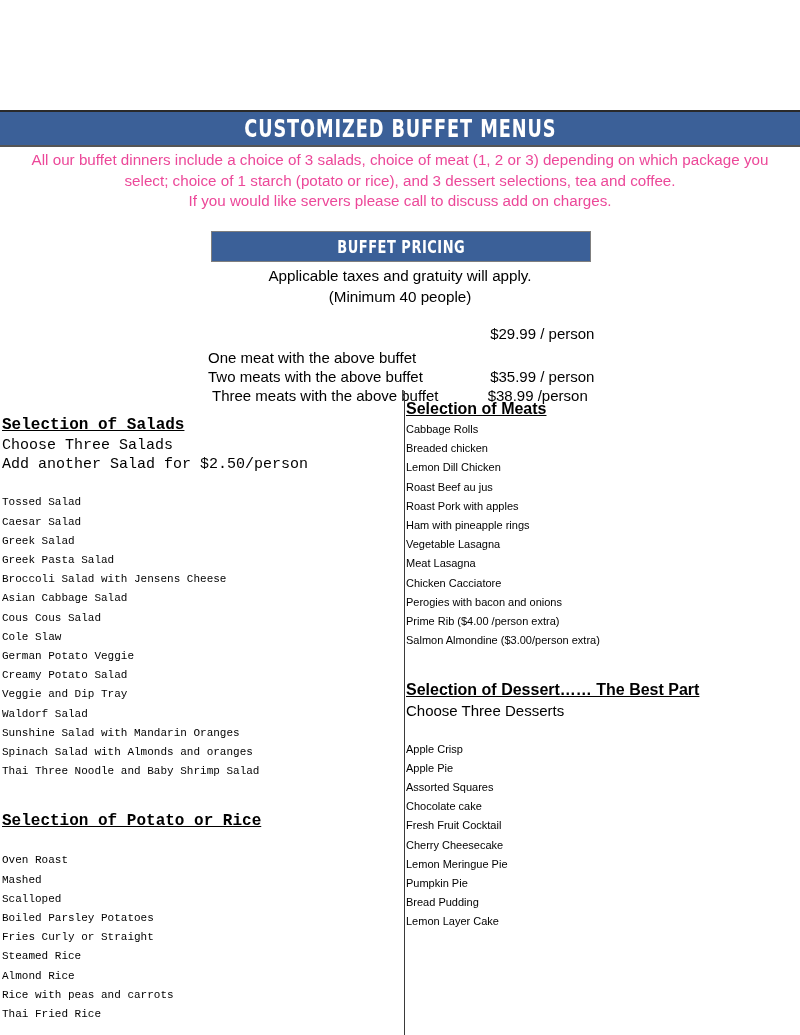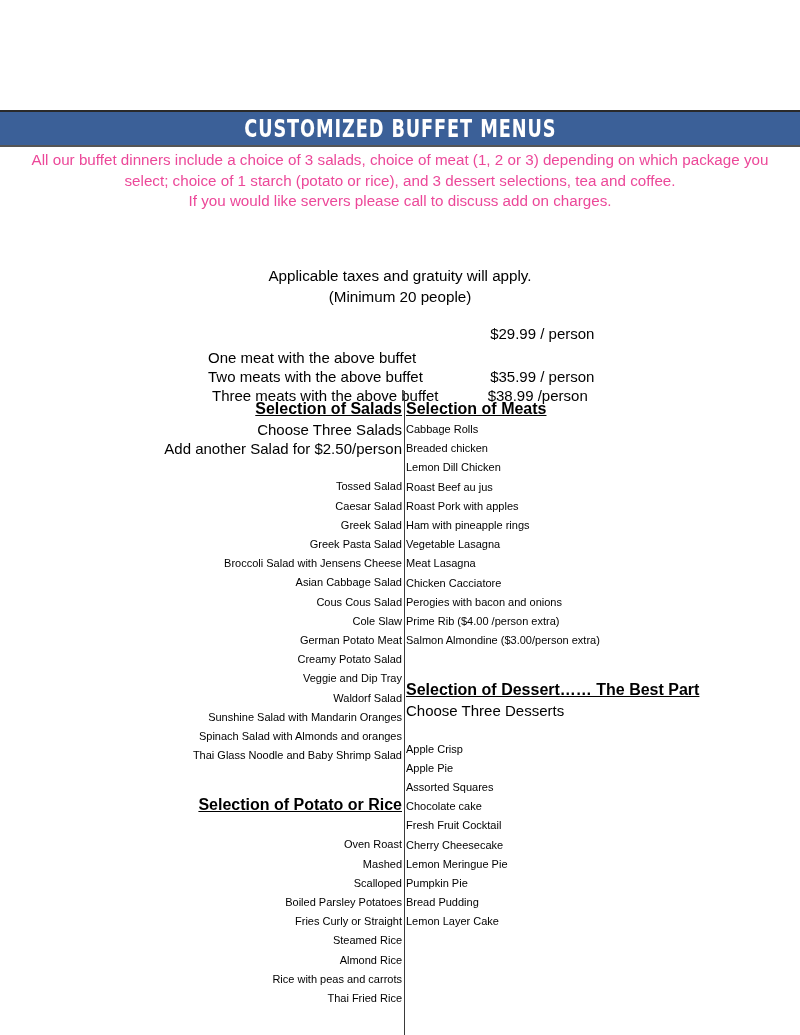--- a/index.html
+++ b/index.html
@@ -131,23 +131,24 @@
     top: 391px;
     width: 1px;
     height: 644px;
     background: #3a3a3a;
   }
 
   
   .col-left {
     position: absolute;
     left: 2px;
-    top: 398px;
+    top: 414px;
     width: 400px;
-    text-align: right;
+    text-align: left;
+    font-family: Liberation Mono, monospace;
   }
   .col-right {
     position: absolute;
     left: 406px;
     top: 398px;
     width: 440px;
     text-align: left;
   }
 
   .sec-head {
@@ -178,24 +179,27 @@
   <div class="title-banner">
     <span class="title-banner-text">CUSTOMIZED  BUFFET  MENUS</span>
   </div>
 
   <div class="intro">
     <div>All our buffet dinners include a choice of 3 salads, choice of meat (1, 2 or 3) depending on which package you</div>
     <div>select; choice of 1 starch (potato or rice), and 3 dessert selections, tea and coffee.</div>
     <div>If you would like servers please call to discuss add on charges.</div>
   </div>
 
+  <div class="pricing-banner">
+    <span class="pricing-banner-text">BUFFET PRICING</span>
+  </div>
 
   <div class="pricing-note">
     <div>Applicable taxes and gratuity will apply.</div>
-    <div>(Minimum 20 people)</div>
+    <div>(Minimum 40 people)</div>
   </div>
 
   <div class="pricing-rows">
     <div class="pricing-row r1">
       <span class="plabel">One meat with the above buffet</span>
       <span class="pvalue">$29.99 / person</span>
     </div>
     <div class="pricing-row r2">
       <span class="plabel">Two meats with the above buffet</span>
       <span class="pvalue">$35.99 / person</span>
@@ -216,27 +220,27 @@
     <div class="gap"></div>
     <div class="item-list">
       <div>Tossed Salad</div>
       <div>Caesar Salad</div>
       <div>Greek Salad</div>
       <div>Greek Pasta Salad</div>
       <div>Broccoli Salad with Jensens Cheese</div>
       <div>Asian Cabbage Salad</div>
       <div>Cous Cous Salad</div>
       <div>Cole Slaw</div>
-      <div>German Potato Meat</div>
+      <div>German Potato Veggie</div>
       <div>Creamy Potato Salad</div>
       <div>Veggie and Dip Tray</div>
       <div>Waldorf Salad</div>
       <div>Sunshine Salad with Mandarin Oranges</div>
       <div>Spinach Salad with Almonds and oranges</div>
-      <div>Thai Glass Noodle and Baby Shrimp Salad</div>
+      <div>Thai Three Noodle and Baby Shrimp Salad</div>
     </div>
 
     <div class="sec-space"></div>
 
     <div class="sec-head">Selection of Potato or Rice</div>
     <div class="gap"></div>
     <div class="item-list">
       <div>Oven Roast</div>
       <div>Mashed</div>
       <div>Scalloped</div>

